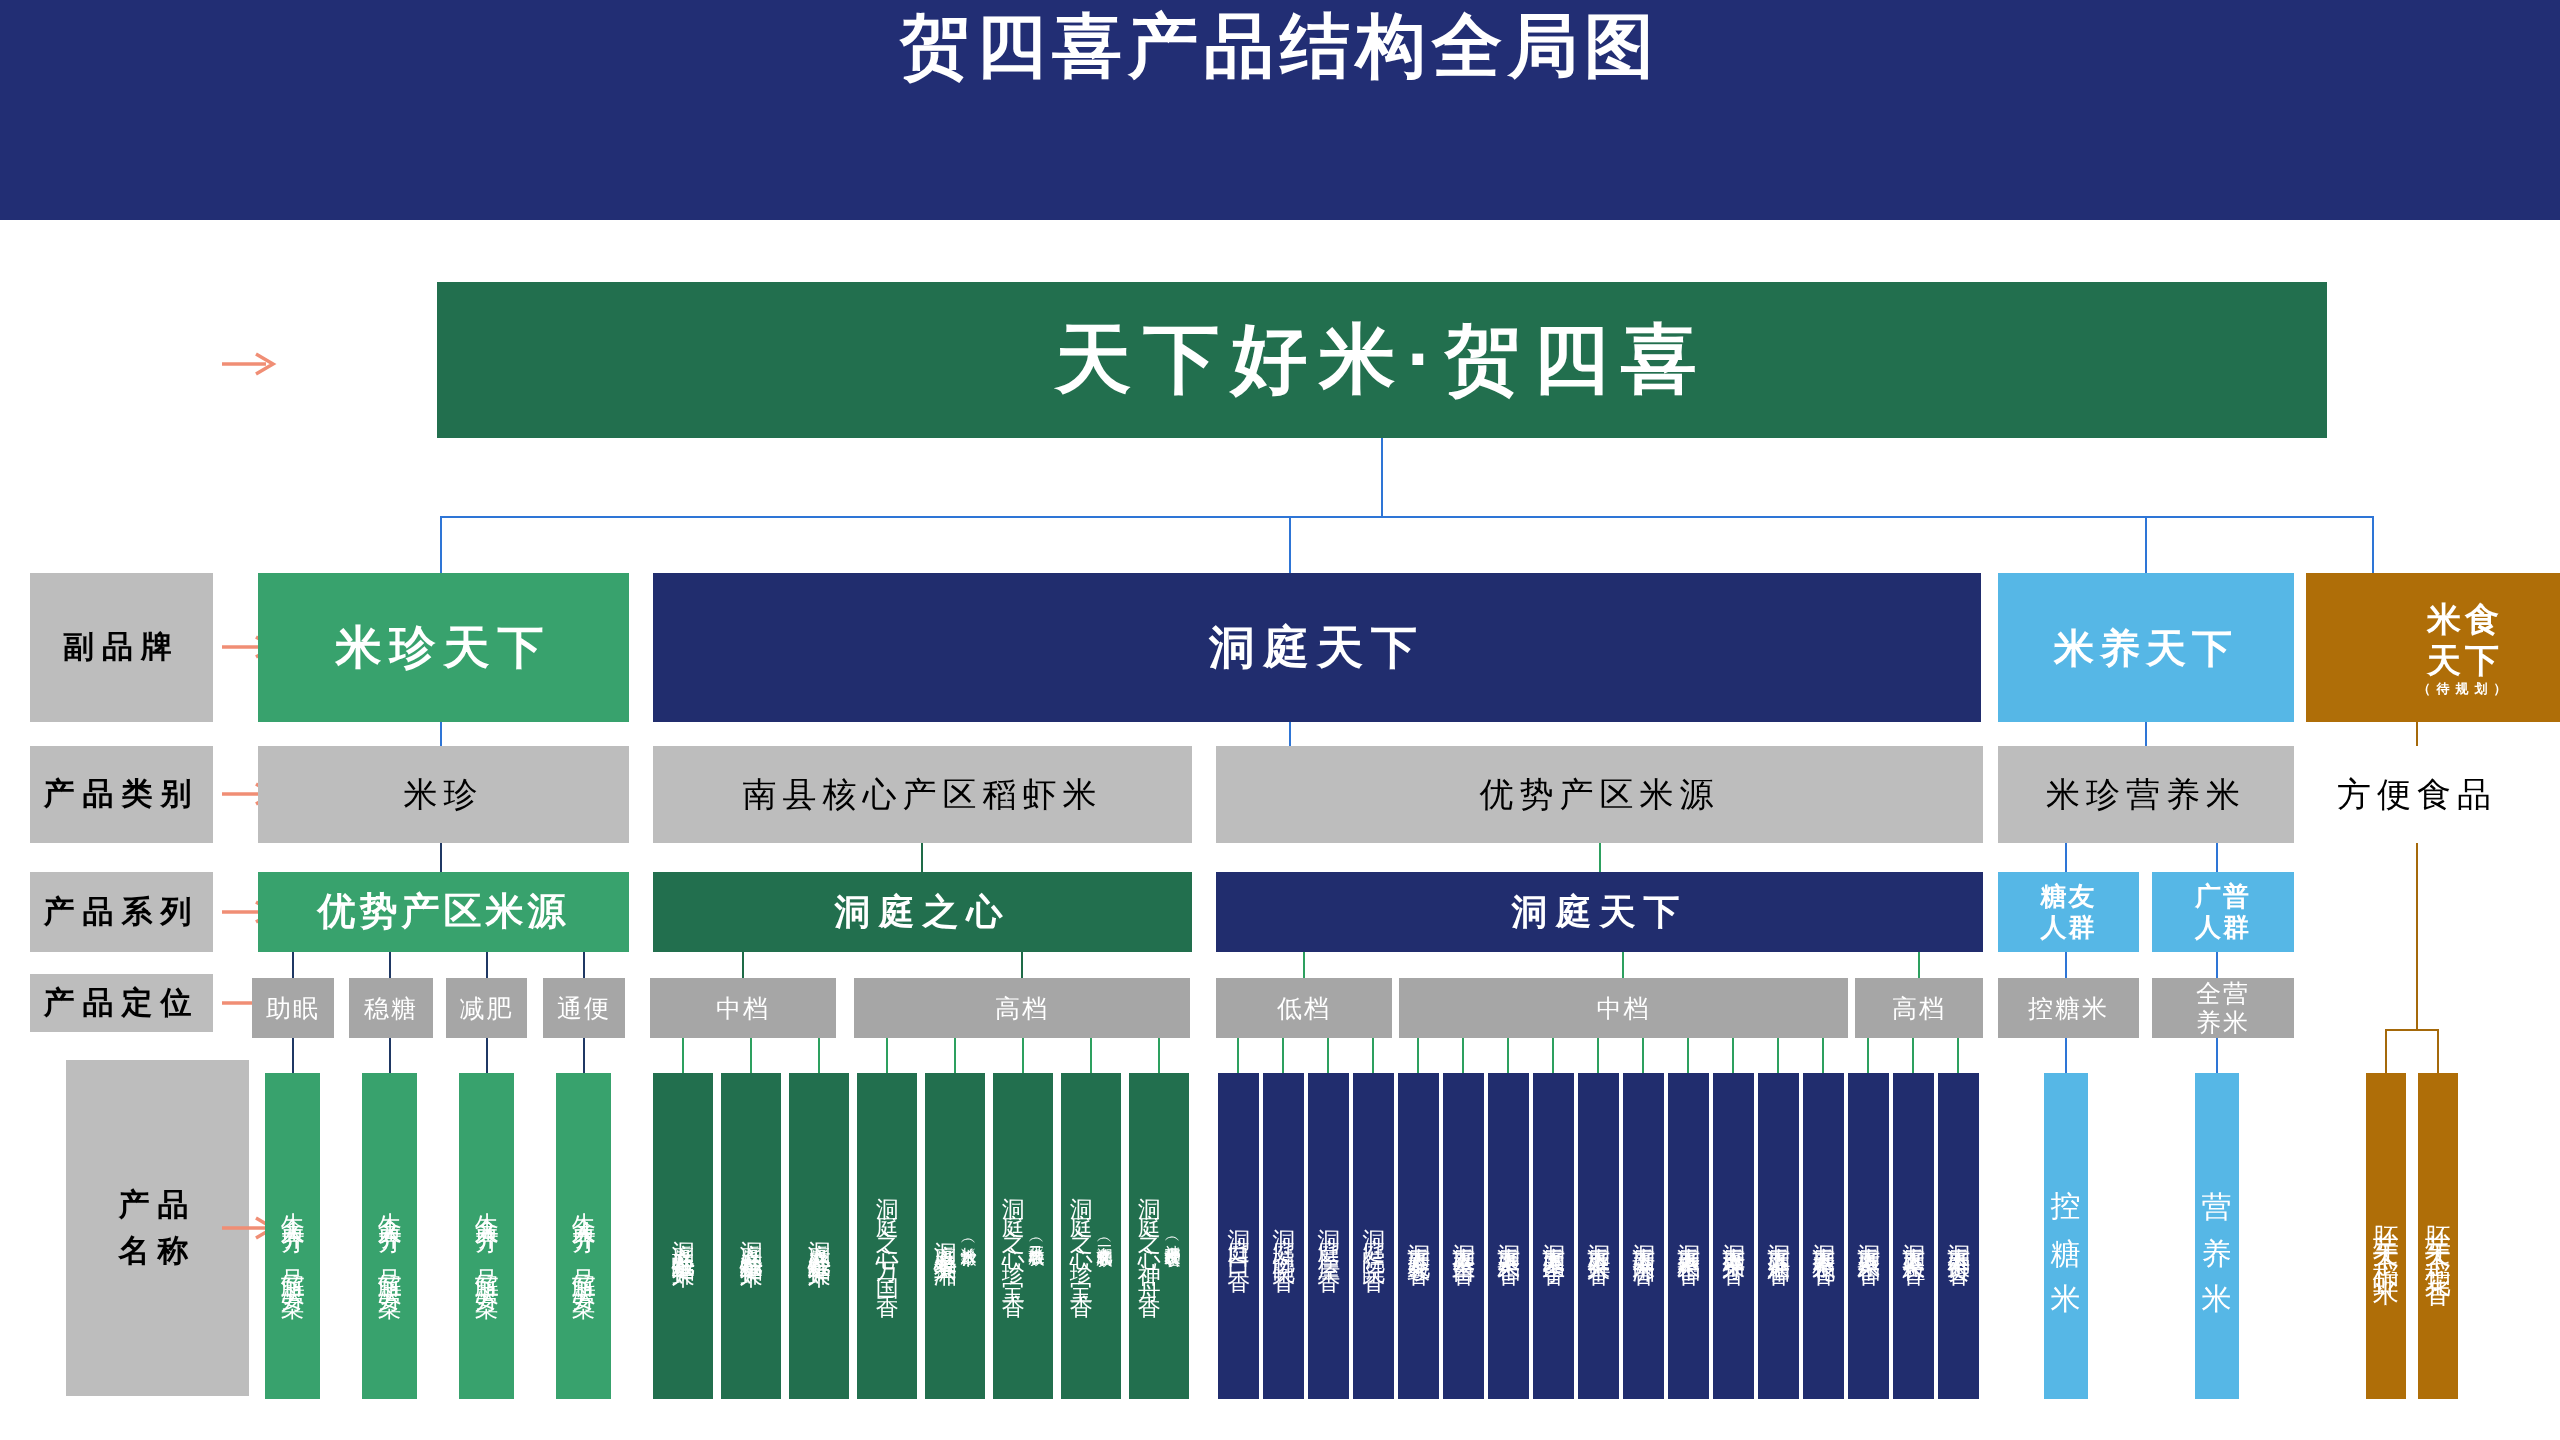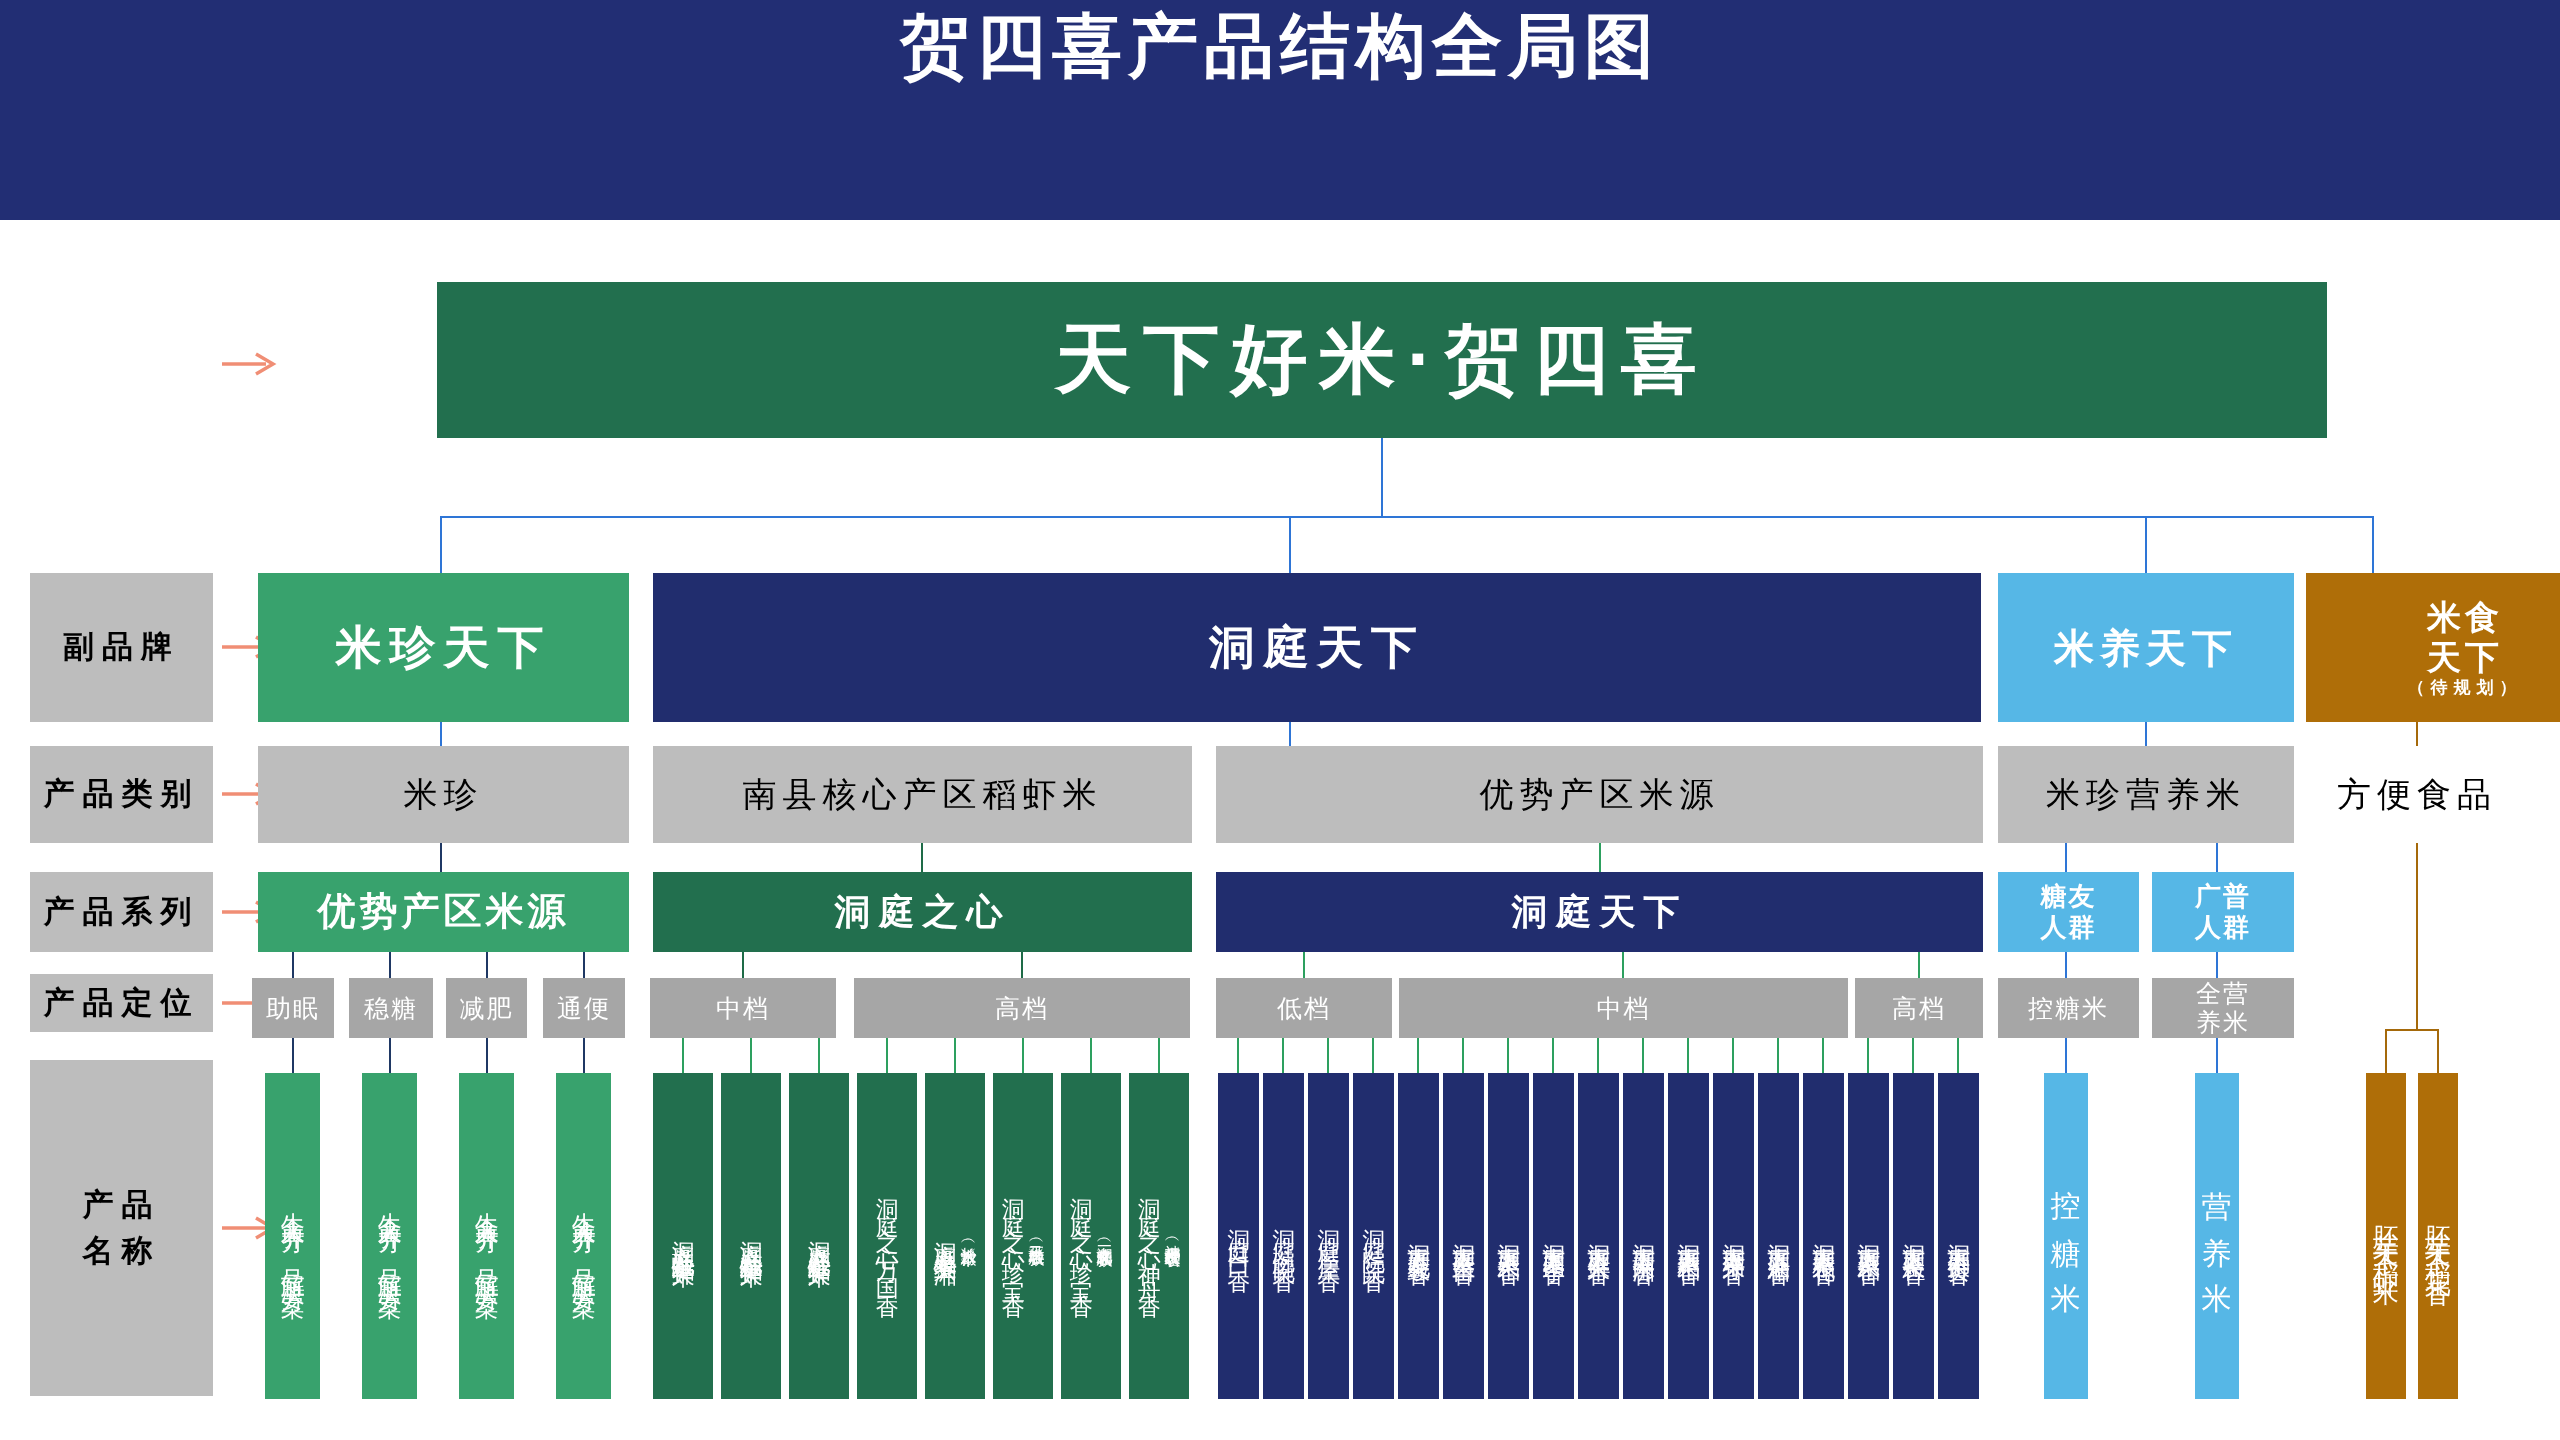--- a/index.html
+++ b/index.html
@@ -10,21 +10,21 @@
 
   .header{left:0;top:0;width:2560px;height:220px;background:var(--header-bg);
           display:flex;flex-direction:column;align-items:center;justify-content:flex-start;gap:10px;}
   .title{color:#fff;font-size:70px;font-weight:bold;letter-spacing:6px;}
   .subtitle{color:#fff;font-size:40px;letter-spacing:2px;}
 
   .llabel{left:30px;width:183px;background:var(--label-gray);color:#000;
           font-weight:bold;font-size:31px;letter-spacing:8px;white-space:pre-line;line-height:1.5;}
   .lab1{top:316px;height:96px;} .lab2{top:573px;height:149px;}
   .lab3{top:746px;height:97px;} .lab4{top:872px;height:80px;}
-  .lab5{top:974px;height:58px;} .lab6{top:1060px;height:336px;}
+  .lab5{top:974px;height:58px;} .lab6{top:1060px;height:336px;margin-left:36px;}
 
   .arrow{left:220px;width:58px;height:26px;}
   .arr1{top:351px;} .arr2{top:634px;} .arr3{top:781px;}
   .arr4{top:899px;} .arr5{top:990px;} .arr6{top:1215px;}
   .arrow path{stroke:var(--arrow);stroke-width:3.5;fill:none;}
 
   .main-brand{left:437px;top:282px;width:1890px;height:156px;background:var(--brand-green);
               color:#fff;font-size:76px;font-weight:bold;letter-spacing:12px;}
 
   .subbrand{top:573px;height:149px;color:#fff;font-weight:bold;white-space:pre-line;line-height:1.2;}
@@ -80,21 +80,21 @@
       <path d="M36 3 L53 13 L36 23"></path>
     </svg>
 
   <div class="abs flexc main-brand">天下好米·贺四喜</div>
 
   <div id="generated">
       <div class="abs flexc subbrand" style="left: 258px; width: 371px; background: rgb(56, 162, 109); font-size: 46px; letter-spacing: 8px; flex-direction: column;"><div>米珍天下</div></div>
       <div class="abs flexc subbrand" style="left: 653px; width: 1328px; background: rgb(33, 45, 110); font-size: 46px; letter-spacing: 8px; flex-direction: column;"><div>洞庭天下</div></div>
       <div class="abs flexc subbrand" style="left: 1998px; width: 296px; background: rgb(86, 183, 230); font-size: 40px; letter-spacing: 6px; flex-direction: column;"><div>米养天下</div></div>
       <div class="abs flexc subbrand" style="left: 2306px; width: 222px; background: rgb(175, 110, 8); font-size: 34px; letter-spacing: 4px; flex-direction: column; padding-left: 48px;"><div>米食
-天下</div><div class="note" style="font-size: 17px;">（待规划）</div></div>
+天下</div><div class="note" style="font-size: 13px;">（待规划）</div></div>
       <div class="abs flexc catbox" style="left: 258px; width: 371px; background: rgb(189, 189, 189);">米珍</div>
       <div class="abs flexc catbox" style="left: 653px; width: 539px; background: rgb(189, 189, 189);">南县核心产区稻虾米</div>
       <div class="abs flexc catbox" style="left: 1216px; width: 767px; background: rgb(189, 189, 189);">优势产区米源</div>
       <div class="abs flexc catbox" style="left: 1998px; width: 296px; background: rgb(189, 189, 189);">米珍营养米</div>
       <div class="abs flexc catbox" style="left: 2306px; width: 222px; background: rgb(255, 255, 255);">方便食品</div>
       <div class="abs flexc seriesbox" style="left: 258px; width: 371px; background: rgb(56, 162, 109); font-size: 38px; letter-spacing: 4px;">优势产区米源</div>
       <div class="abs flexc seriesbox" style="left: 653px; width: 539px; background: rgb(34, 111, 78); font-size: 36px; letter-spacing: 8px;">洞庭之心</div>
       <div class="abs flexc seriesbox" style="left: 1216px; width: 767px; background: rgb(33, 45, 110); font-size: 36px; letter-spacing: 8px;">洞庭天下</div>
       <div class="abs flexc seriesbox" style="left: 1998px; width: 141px; background: rgb(86, 183, 230); font-size: 26px; letter-spacing: 2px;">糖友
 人群</div>

